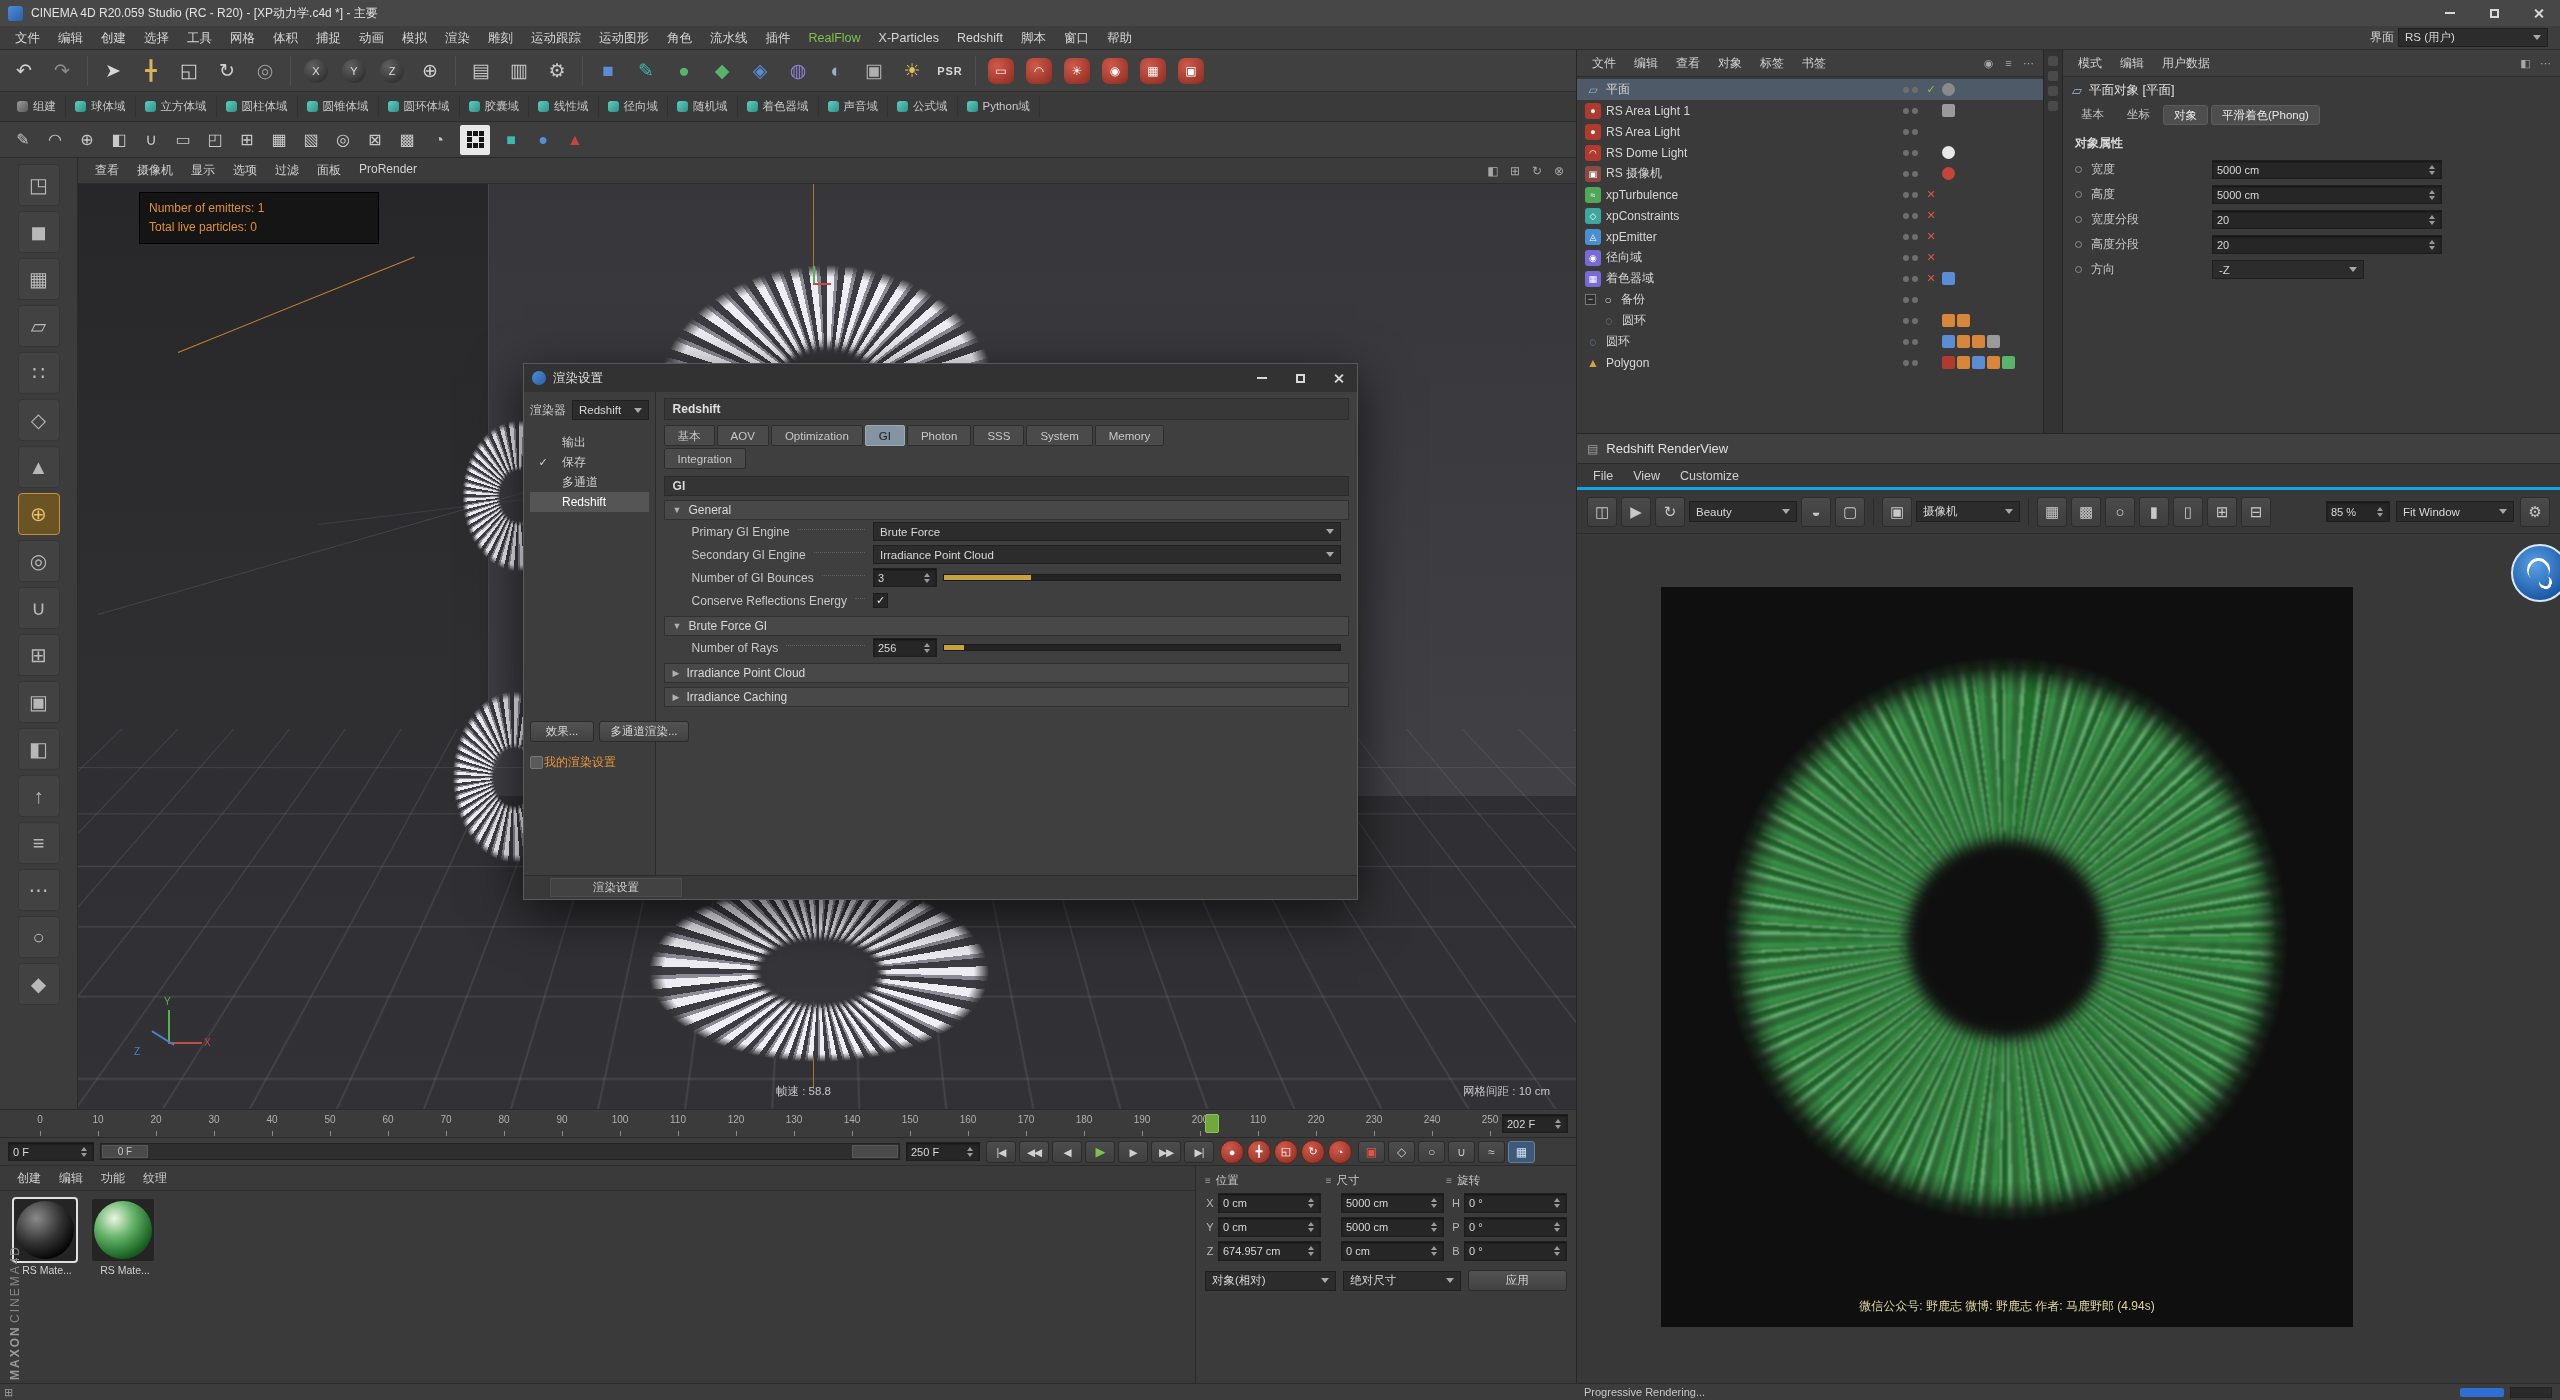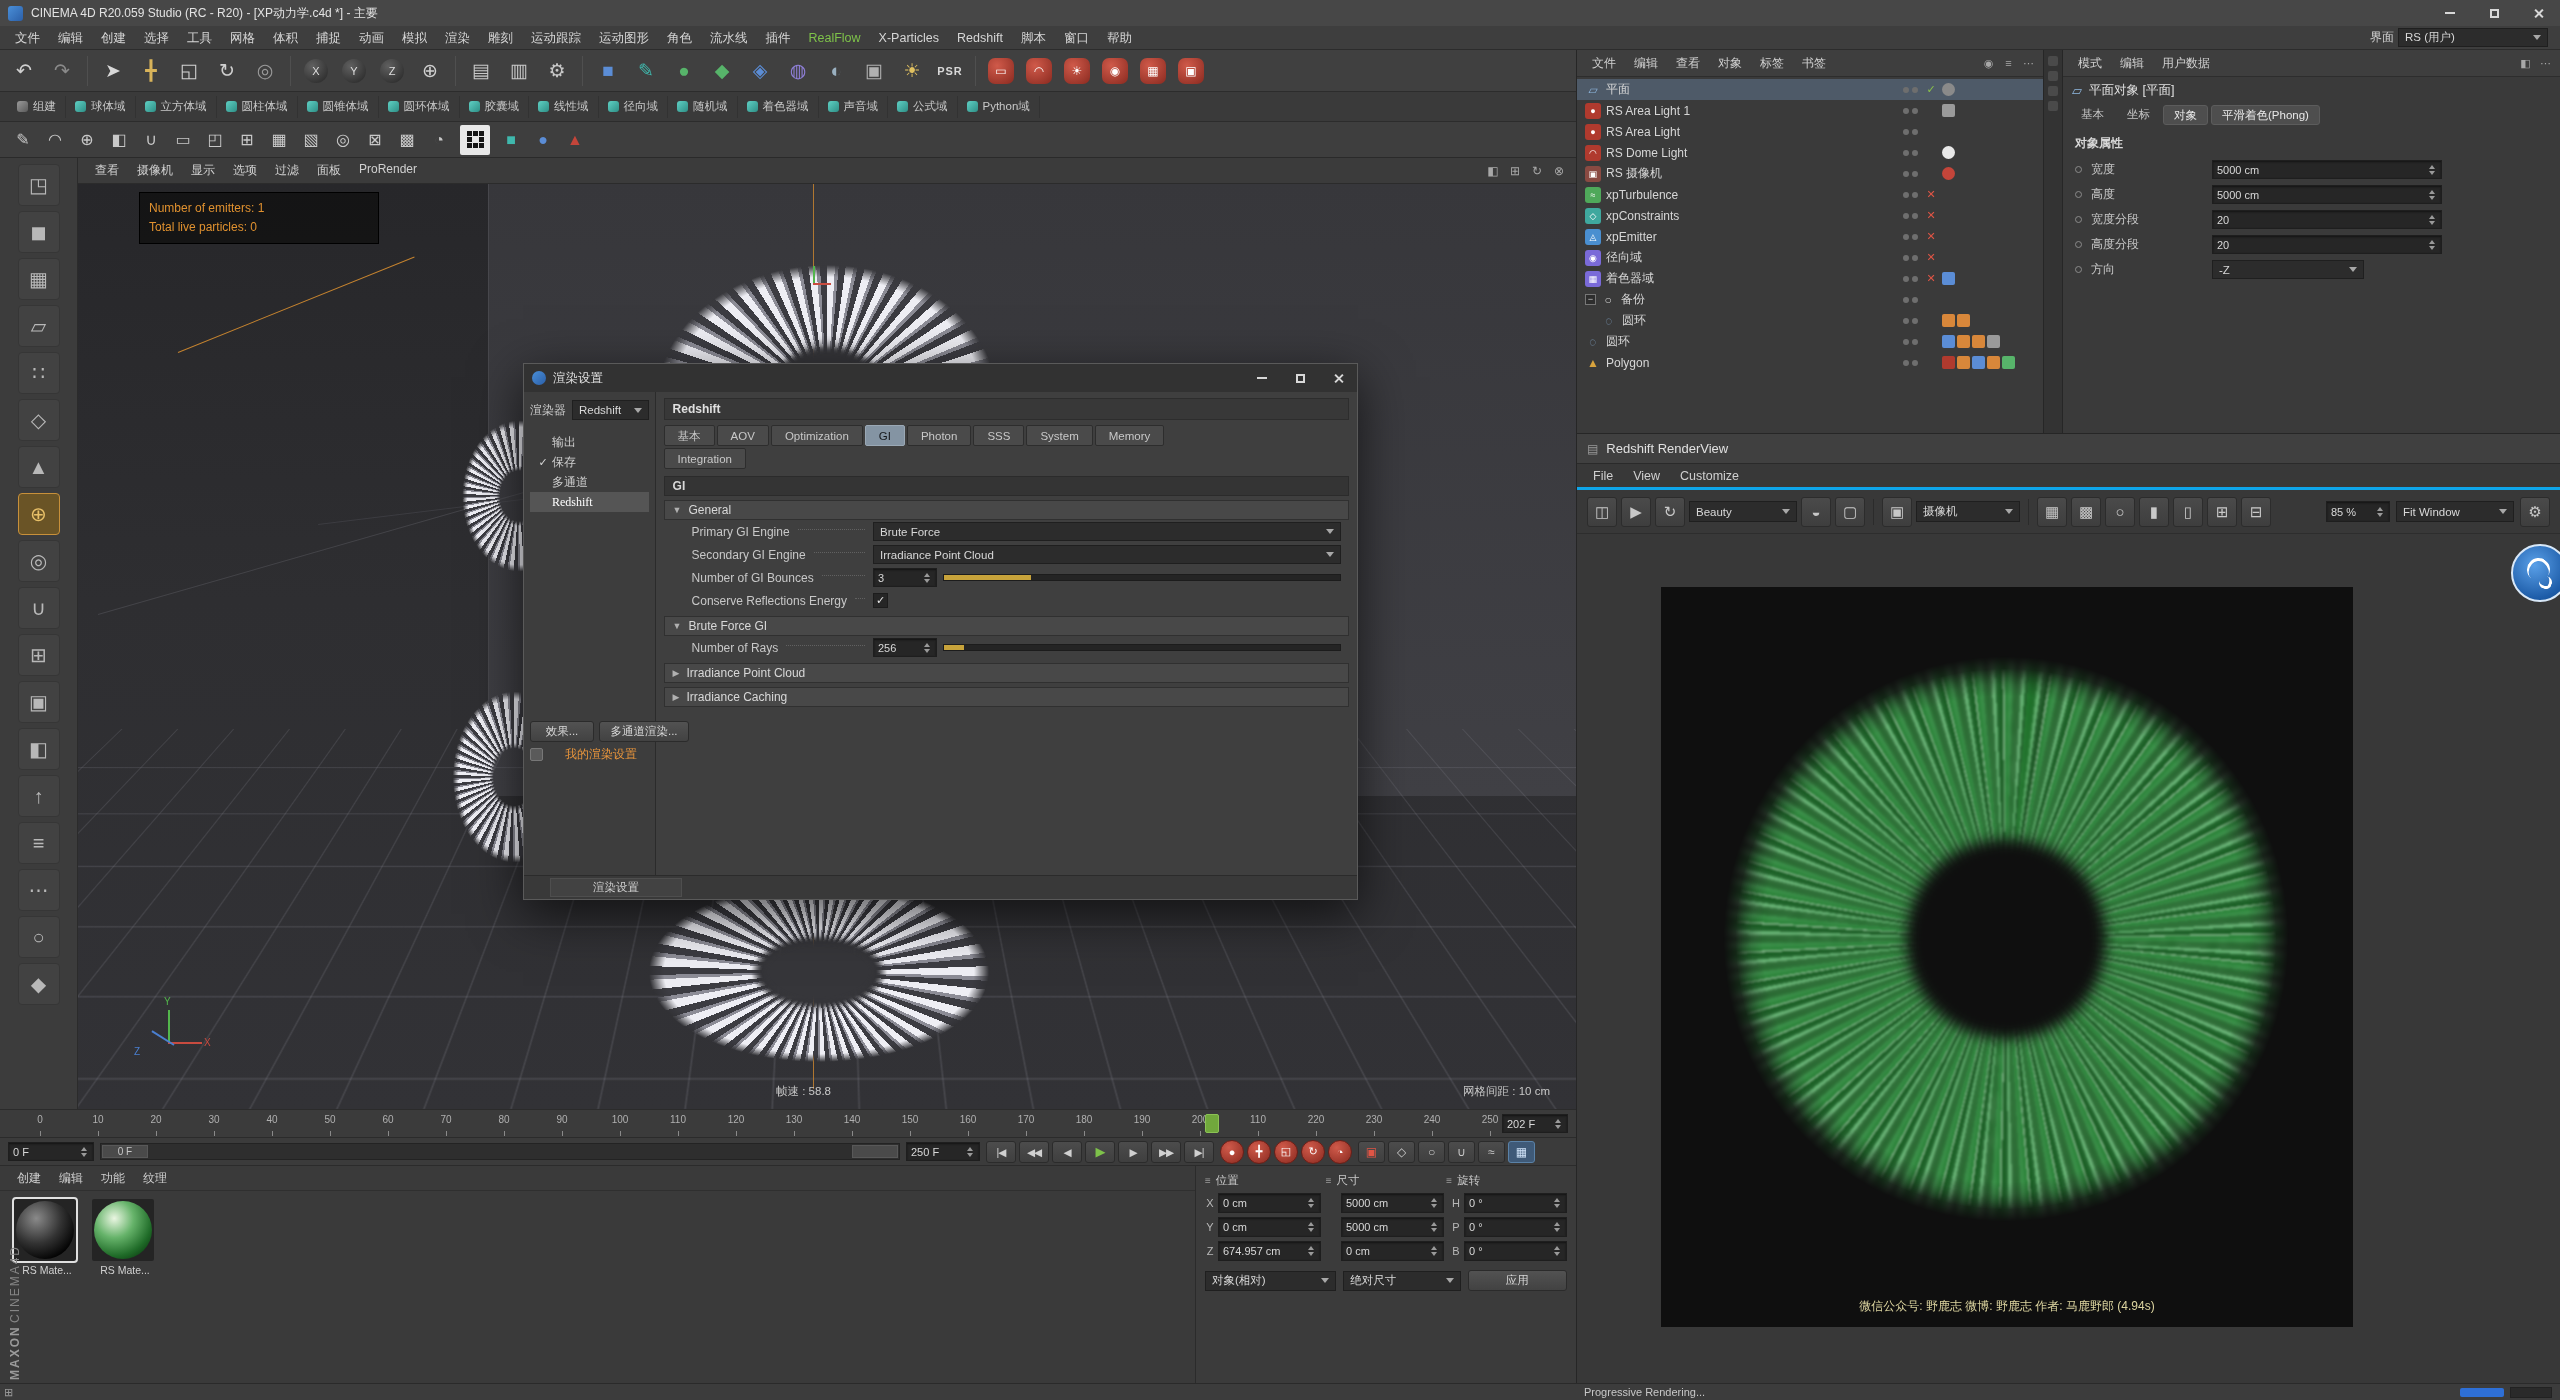--- a/index.html
+++ b/index.html
@@ -253,26 +253,26 @@
   #dlg-titlebar{height:28px;background:#323232;display:flex;align-items:center;padding:0 0 0 8px;gap:7px;}
   .dlg-icon{width:14px;height:14px;border-radius:50%;background:linear-gradient(135deg,#4a8fd8,#2b5fa8);}
   #dlg-title{font-size:12.5px;color:#e0e0e0;}
   #dlg-titlebar .win-btn{width:38px;}
   #dlg-body{position:absolute;left:0;top:28px;right:0;bottom:24px;display:flex;}
   #dlg-left{width:166px;background:#3d3d3d;border-right:1px solid #2b2b2b;position:relative;padding:8px 6px;}
   .renderer-row{display:flex;align-items:center;gap:6px;font-size:12px;color:#c8c8c8;}
   #renderer-dd{flex:1;height:20px;}
   #rs-tree{margin-top:12px;}
   .rs-tree-item{display:flex;align-items:center;height:20px;padding-left:6px;font-size:12px;color:#cfcfcf;}
-  .rs-tree-item span.lbl{margin-left:2px;font-family:Liberation Serif, serif;}
+  .rs-tree-item span.lbl{margin-left:12px;}
   .rs-tree-check{width:14px;font-size:11px;color:#d8d8d8;text-align:center;}
   .rs-tree-item.selected{background:#555;color:#fff;}
   #dlg-left-buttons{position:absolute;left:6px;top:329px;display:flex;gap:5px;}
   #btn-effects{width:64px;height:21px;} #btn-multipass{width:90px;height:21px;}
-  #rs-preset{position:absolute;left:6px;top:354px;display:flex;align-items:center;gap:22px;font-size:12px;color:#e8953c;}
+  #rs-preset{position:absolute;left:6px;top:362px;display:flex;align-items:center;gap:1px;font-size:12px;color:#e8953c;}
   #rs-preset .pic{width:13px;height:13px;background:#5a5a5a;border:1px solid #777;border-radius:2px;}
   #dlg-right{flex:1;position:relative;padding:6px 8px;}
   #rs-header{height:22px;background:#383838;border:1px solid #2d2d2d;display:flex;align-items:center;padding:0 8px;
              font-weight:bold;font-size:12px;color:#e0e0e0;}
   #rs-tabs,#rs-tabs2{display:flex;gap:2px;margin-top:5px;}
   #rs-tabs2{margin-top:2px;}
   .rs-tab{padding:0 13px;height:21px;line-height:21px;background:#4a4a4a;border:1px solid #2d2d2d;border-radius:2px;
           font-size:11.5px;color:#c8c8c8;}
   .rs-tab.active{background:#8494a3;color:#16191d;border-color:#9aa8b5;}
   #rs-section{margin-top:7px;height:20px;background:#343434;border:1px solid #2b2b2b;display:flex;align-items:center;

